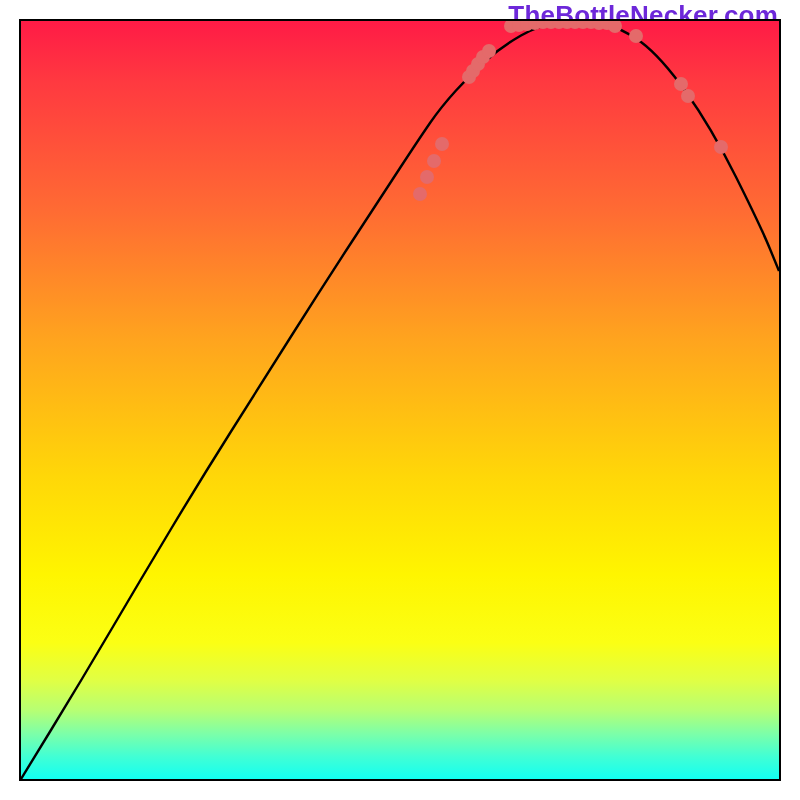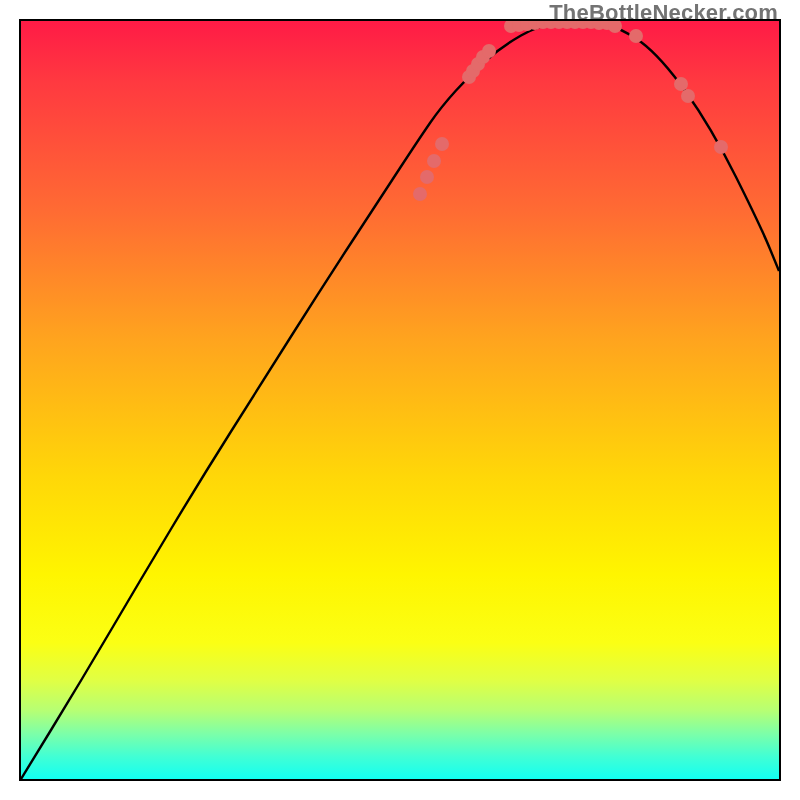--- a/index.html
+++ b/index.html
@@ -47,23 +47,23 @@
   svg.curve {
     position: absolute;
     inset: 0;
     width: 100%;
     height: 100%;
   }
   .watermark {
     position: absolute;
     top: 0px;
     right: 22px;
-    font-size: 22px;
+    font-size: 26px;
     font-weight: 600;
-    color: #737373;
+    color: #6d28d9;
     letter-spacing: 0.2px;
   }
 </style>
 </head>
 <body>
 
 <div class="stage">
 
   <div class="watermark">TheBottleNecker.com</div>
 

